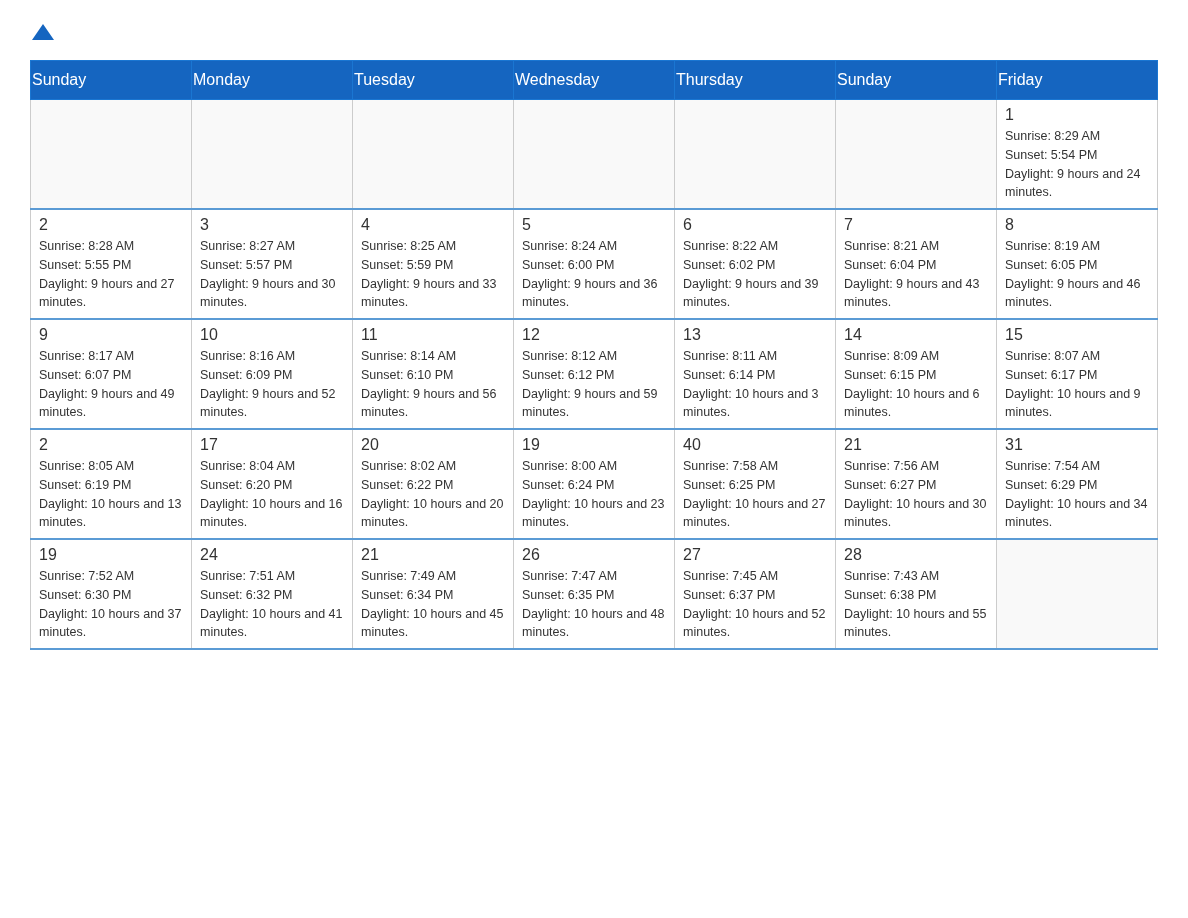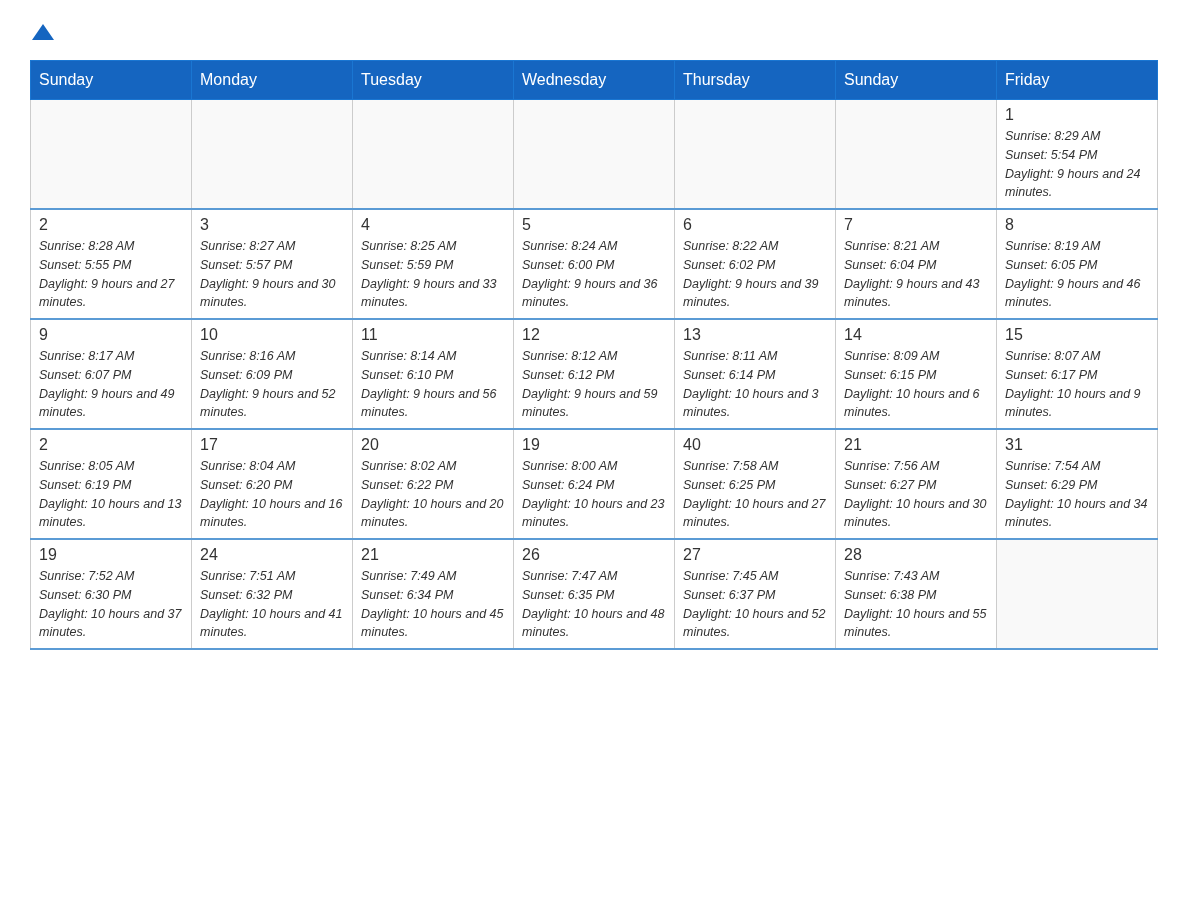--- a/index.html
+++ b/index.html
@@ -56,21 +56,21 @@
     .calendar {
       width: 100%;
       border-collapse: collapse;
       border: 1px solid #ccc;
     }
     .calendar thead tr th {
       background-color: #1565C0;
       color: #fff;
       font-size: 16px;
       font-weight: normal;
-      padding: 10px 8px;
+      padding: 10px 1px;
       text-align: left;
       border: 1px solid #1a76d2;
     }
     .calendar tbody tr td {
       vertical-align: top;
       padding: 6px 8px;
       border: 1px solid #ccc;
       width: 14.28%;
       min-height: 100px;
       font-size: 13px;
@@ -82,21 +82,20 @@
     .day-number {
       font-size: 16px;
       font-weight: normal;
       display: block;
       margin-bottom: 3px;
     }
     .day-info {
       font-size: 12.5px;
       line-height: 1.5;
       color: #333;
-      font-style: italic;
     }
     .empty-cell {
       background: #f9f9f9;
     }
   </style>
 </head>
 <body>
 
 <div class="header">
   <div class="logo">

